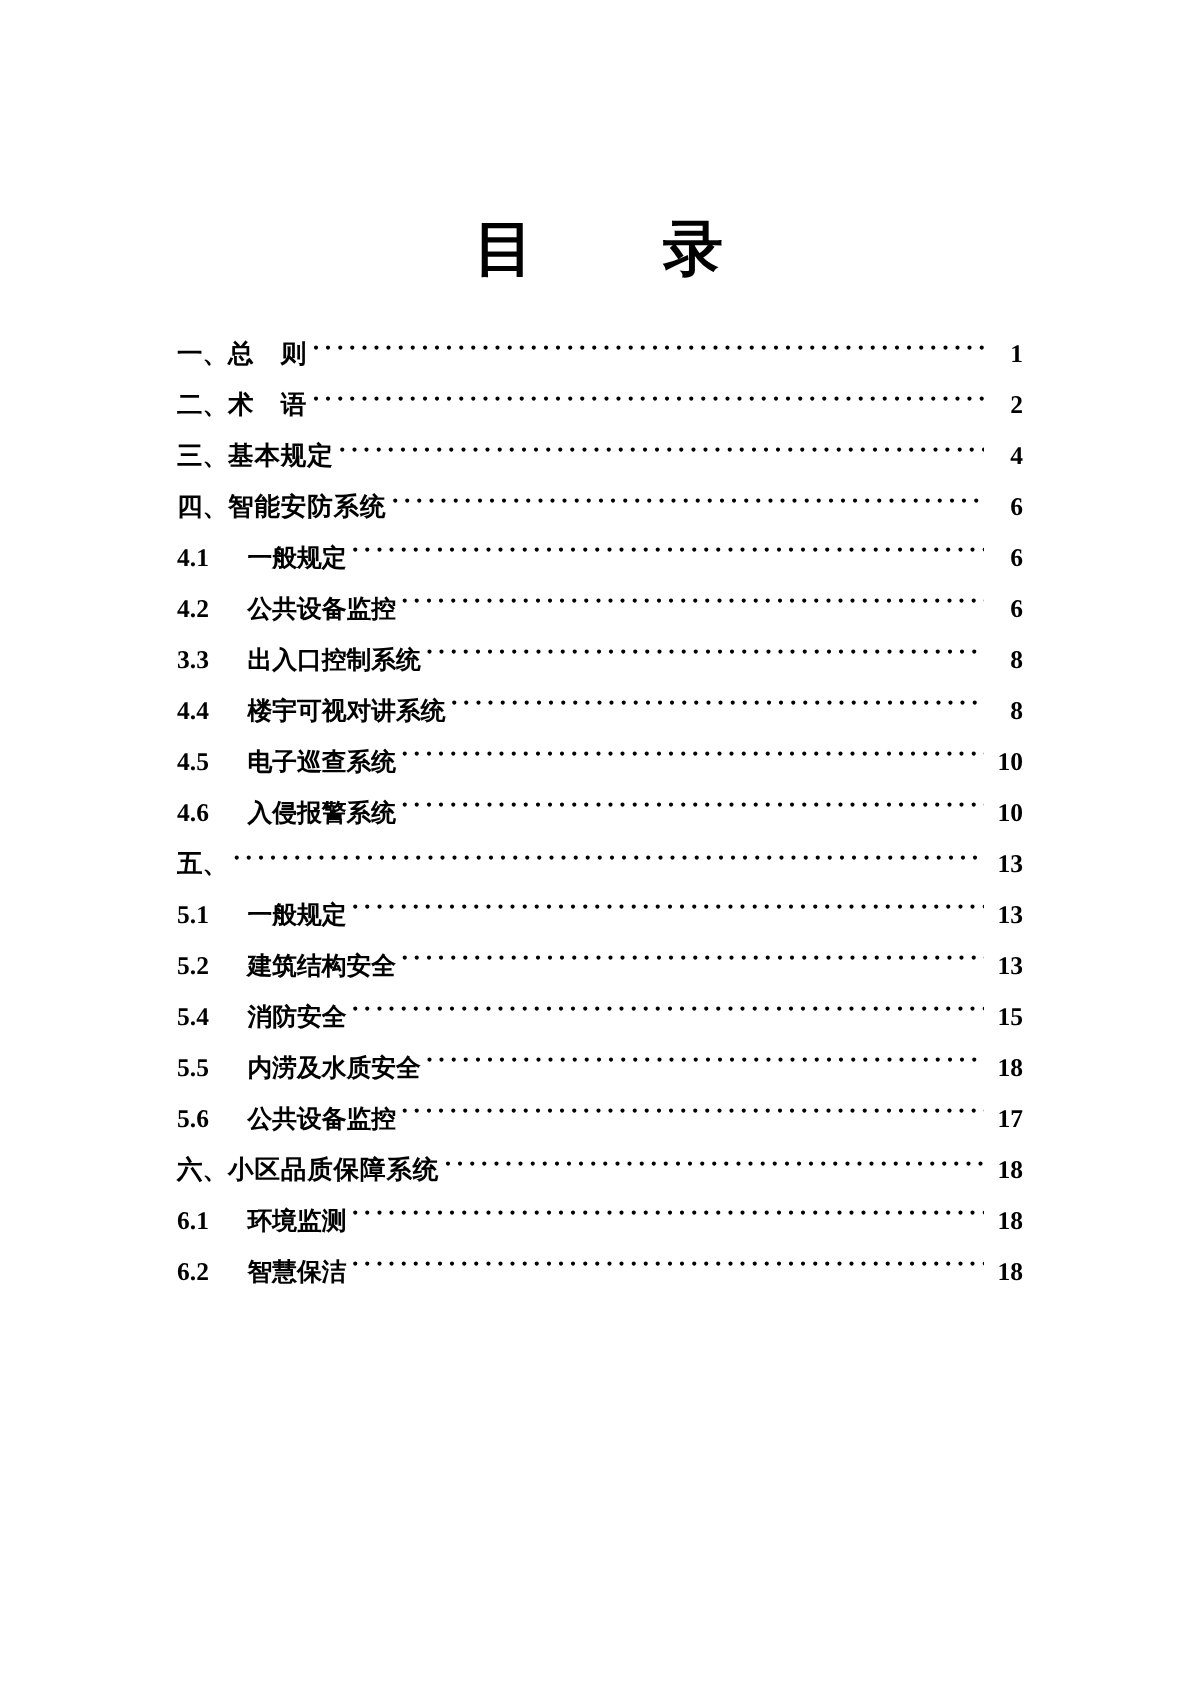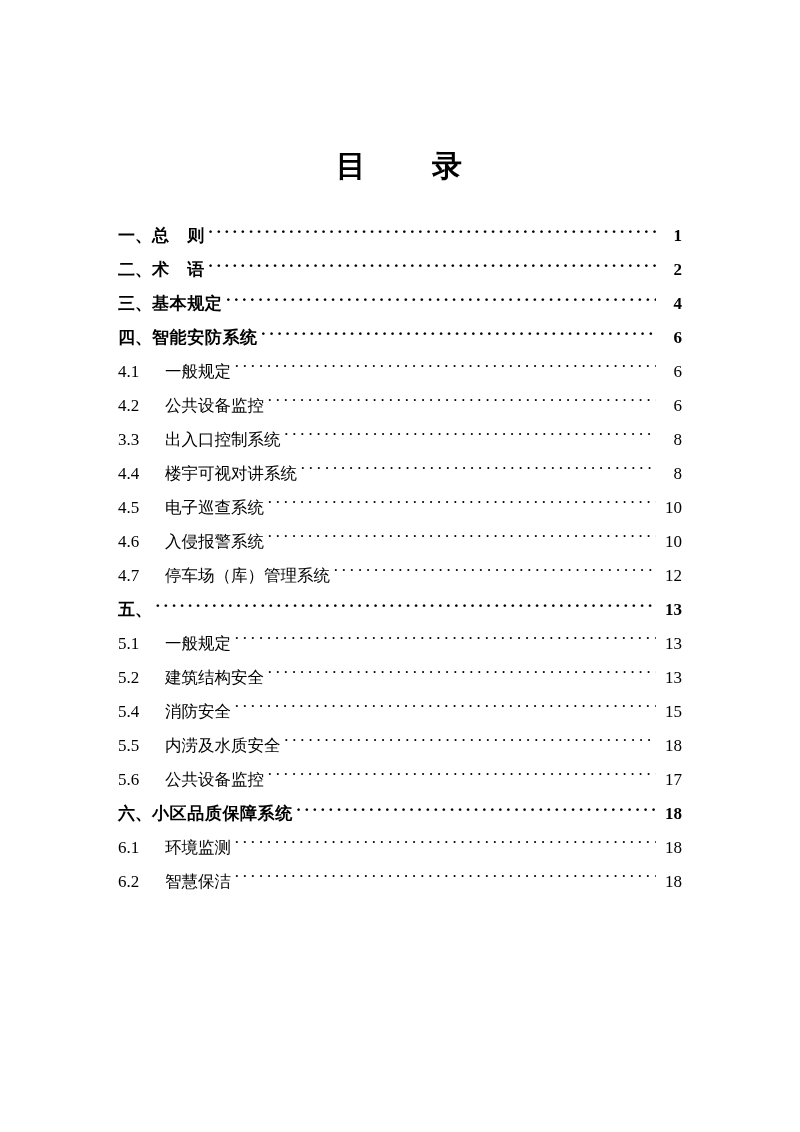--- a/index.html
+++ b/index.html
@@ -25,21 +25,21 @@
     background: #ffffff;
   }
 
   
   #toc-title {
     position: absolute;
     left: 0;
     top: 146px;
     width: 800px;
     text-align: center;
-    font-size: 30px;
+    font-size: 40px;
     font-weight: bold;
     letter-spacing: 2px;
     line-height: 40px;
     white-space: pre;
   }
 
   
   #toc-list {
     position: absolute;
     left: 118px;
@@ -63,21 +63,21 @@
   .toc-row.lvl1 .toc-label {
     font-weight: bold;
     letter-spacing: 0.6px;
   }
   .toc-row.lvl1 .toc-page {
     font-weight: bold;
   }
 
   
   .toc-row.lvl2 {
-    font-weight: normal;
+    font-weight: bold;
     font-size: 16.5px;
   }
 
   .toc-num {
     flex: 0 0 auto;
     font-family: "Liberation Serif", "DejaVu Serif", serif;
     font-size: 17px;
     padding-right: 0;
     min-width: 47px;
   }
@@ -180,26 +180,20 @@
         <span class="toc-label">电子巡查系统</span>
         <span class="toc-dots"></span>
         <span class="toc-page">10</span>
       </div>
       <div class="toc-row lvl2">
         <span class="toc-num">4.6</span>
         <span class="toc-label">入侵报警系统</span>
         <span class="toc-dots"></span>
         <span class="toc-page">10</span>
       </div>
-      <div class="toc-row lvl2">
-        <span class="toc-num">4.7</span>
-        <span class="toc-label">停车场（库）管理系统</span>
-        <span class="toc-dots"></span>
-        <span class="toc-page">12</span>
-      </div>
       <div class="toc-row lvl1">
         <span class="toc-num">五、</span>
         <span class="toc-dots"></span>
         <span class="toc-page">13</span>
       </div>
       <div class="toc-row lvl2">
         <span class="toc-num">5.1</span>
         <span class="toc-label">一般规定</span>
         <span class="toc-dots"></span>
         <span class="toc-page">13</span>

